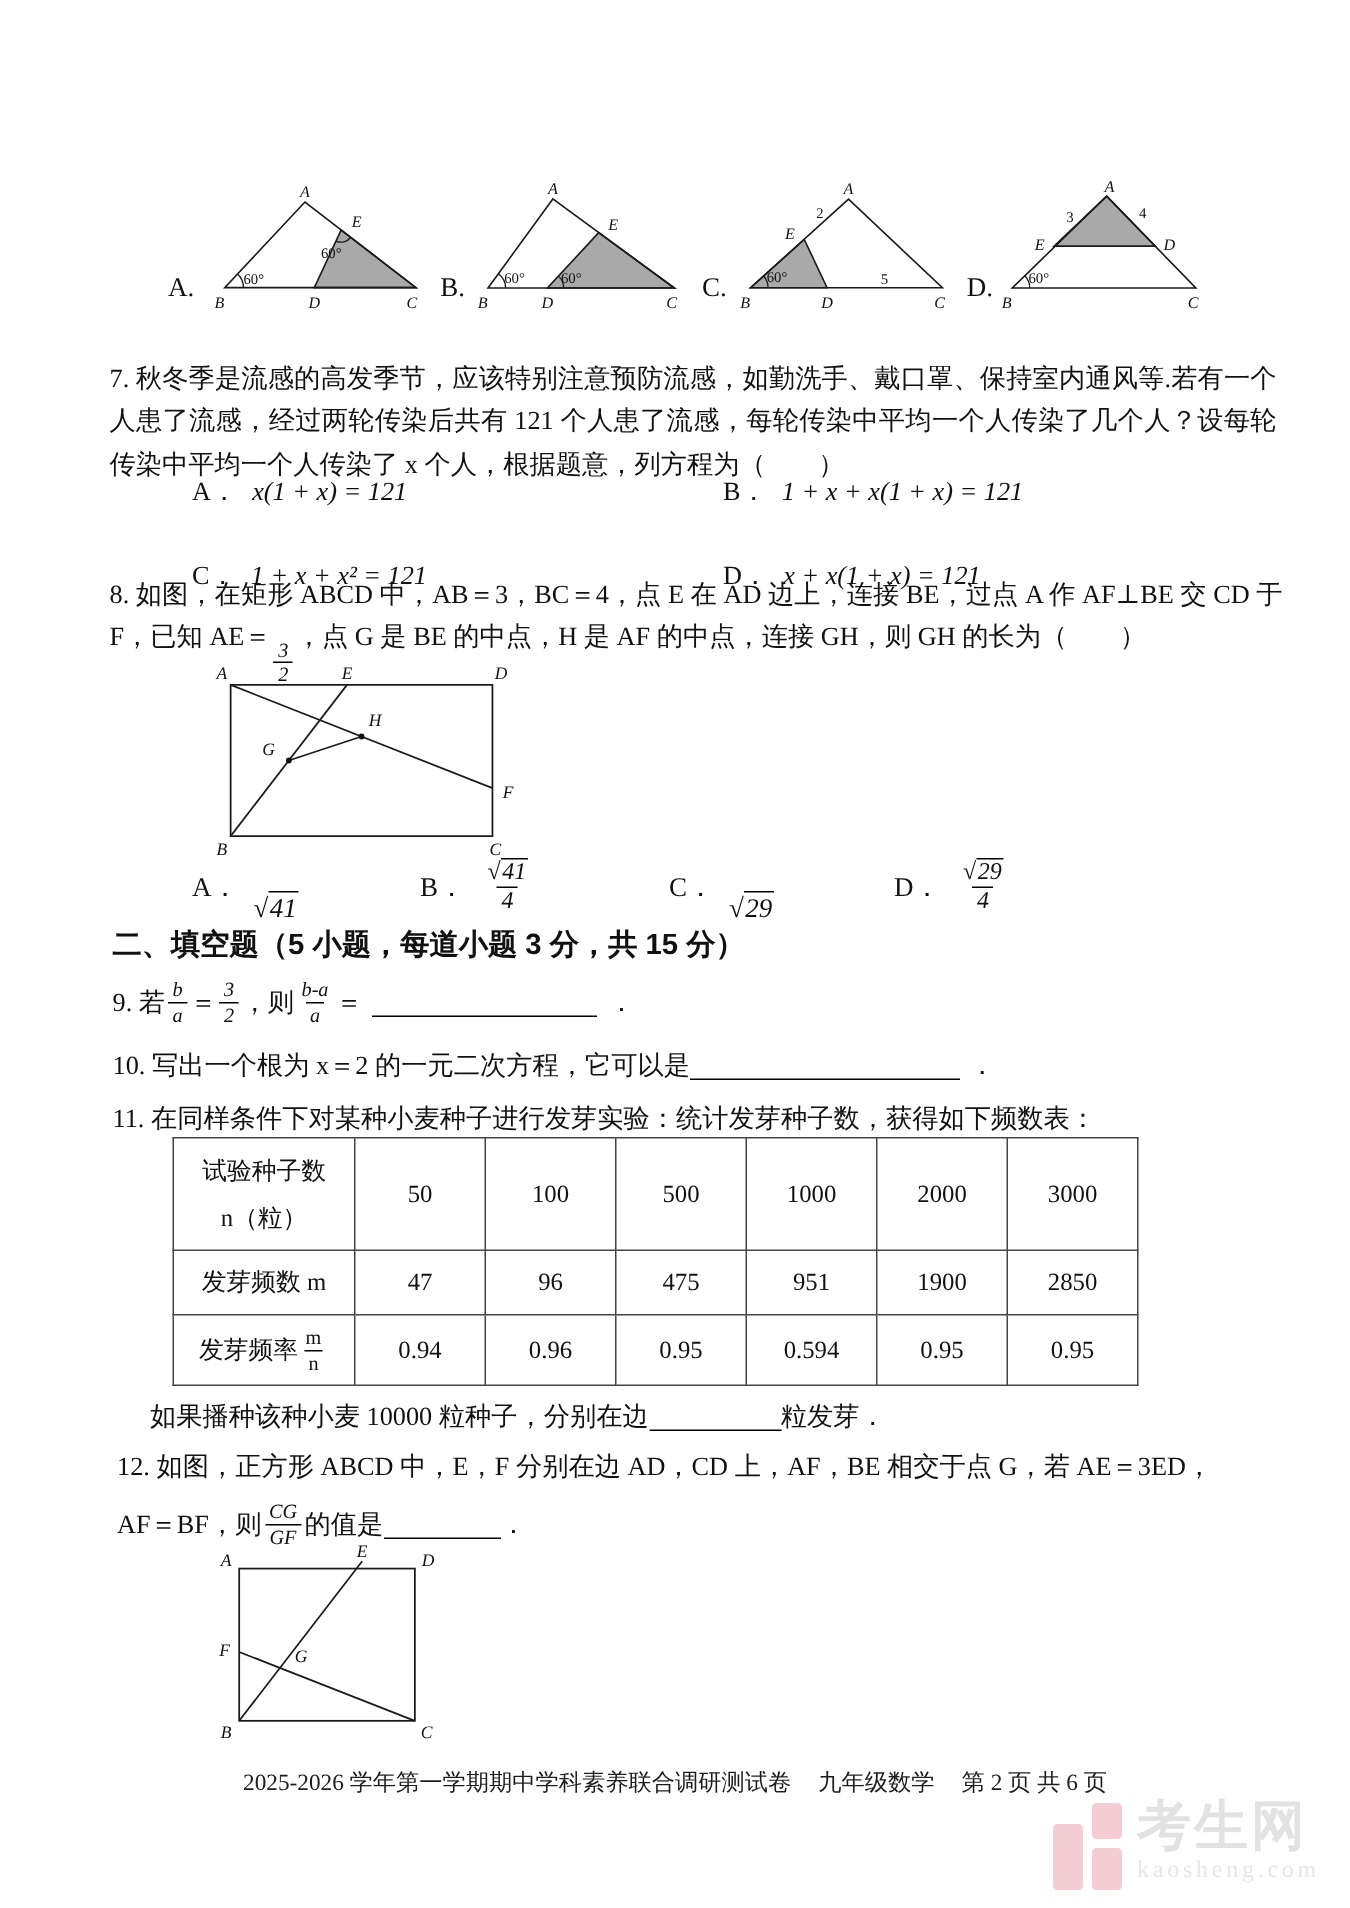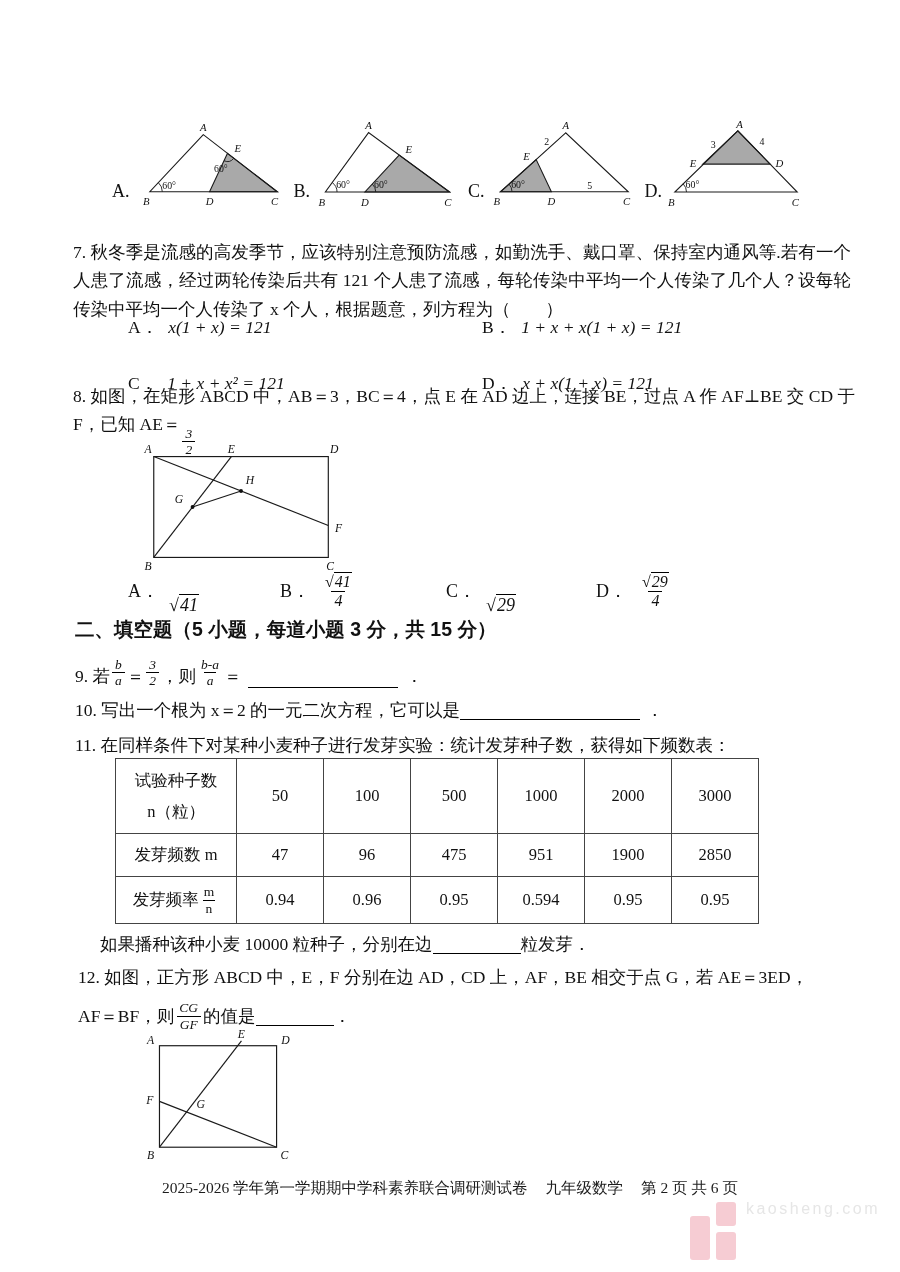--- a/index.html
+++ b/index.html
@@ -49,21 +49,21 @@
   tr.r3 td{height:46px;text-align:center;}
   .lab2line span{display:block;line-height:1.9;}
   .lab-frac{display:inline-flex;align-items:center;}
   
   .footer{width:100%;text-align:center;font-size:15.5px;color:#1c1c1c;}
   .footer span{margin:0 9px;}
   .wm{right:20px;bottom:12px;display:flex;align-items:flex-start;gap:8px;}
   .wm-logo{position:relative;width:48px;height:58px;margin-top:4px;}
   .wm-logo div{position:absolute;border-radius:3px;}
   .wm-brand{font-family:"Liberation Sans",sans-serif;font-weight:bold;font-size:36px;line-height:1.05;letter-spacing:2px;}
-  .wm-domain{font-family:Liberation Sans, sans-serif;font-size:16px;letter-spacing:2.5px;margin-top:2px;}
+  .wm-domain{font-family:Liberation Serif, serif;font-size:16px;letter-spacing:2.5px;margin-top:2px;}
 </style>
 </head>
 <body>
 
 <div class="abs figs">
 
   <div class="figcell">
     <span class="optletter">A.</span>
     <svg width="156" height="90" viewBox="0 0 175 100">
       <polygon class="shade" points="107,37 87,80 163,80"></polygon>
@@ -138,21 +138,21 @@
   <span class="formula"><span class="optlabel">A．</span><span>x(1 + x) = 121</span></span>
   <span class="formula"><span class="optlabel">B．</span><span>1 + x + x(1 + x) = 121</span></span>
   <span class="formula"><span class="optlabel">C．</span><span>1 + x + x² = 121</span></span>
   <span class="formula"><span class="optlabel">D．</span><span>x + x(1 + x) = 121</span></span>
 </div>
 
 <p class="abs para" style="top:382px;left:73px;width:782px;">
   <span>8. 如图，在矩形 ABCD 中，AB＝3，BC＝4，点 E 在 AD 边上，连接 BE，过点 A 作 AF⊥BE 交 CD 于 F，已知 AE＝</span><span class="frac">
       <span class="num">3</span>
       <span class="den">2</span>
-    </span>
+    </span><span>，点 G 是 BE 的中点，H 是 AF 的中点，连接 GH，则 GH 的长为（　　）</span>
 </p>
 
 <svg class="abs" style="top:443px;left:136px;" width="212" height="128" viewBox="0 0 218 132">
   <rect class="shape" x="18" y="14" width="180" height="104"></rect>
   <line class="shape" x1="18" y1="118" x2="98" y2="14"></line>
   <line class="shape" x1="18" y1="14" x2="198" y2="85"></line>
   <line class="shape" x1="58" y1="66" x2="108" y2="49.5"></line>
   <circle cx="58" cy="66" r="2" fill="#111"></circle>
   <circle cx="108" cy="49.5" r="2" fill="#111"></circle>
   <text class="vlabel" x="12" y="10" text-anchor="middle">A</text>
@@ -185,21 +185,21 @@
     <span class="optlabel">D．</span>
     <span class="frac" style="font-size:16px;">
         <span class="num"><span class="sqrt"><span>√</span><span class="rad">29</span></span></span>
         <span class="den">4</span>
       </span>
   </span>
 </div>
 
 <div class="abs sec-head" style="top:616px;left:75px;">二、填空题（5 小题，每道小题 3 分，共 15 分）</div>
 
-<div class="abs inline-row" style="top:648px;left:75px;height:40px;align-items:flex-end;">
+<div class="abs inline-row" style="top:648px;left:75px;height:40px;">
   <span>9. 若</span>
   <span class="frac">
       <span class="num">b</span>
       <span class="den">a</span>
     </span>
   <span>＝</span>
   <span class="frac">
       <span class="num">3</span>
       <span class="den">2</span>
     </span>
@@ -299,15 +299,16 @@
   <span>2025-2026 学年第一学期期中学科素养联合调研测试卷</span><span>九年级数学</span><span>第 2 页 共 6 页</span>
 </div>
 
 <div class="abs wm">
   <div class="wm-logo">
     <div style="left:0;top:14px;width:20px;height:44px;background:#f6ccd3;"></div>
     <div style="left:26px;top:0;width:20px;height:24px;background:#f6ccd3;"></div>
     <div style="left:26px;top:30px;width:20px;height:28px;background:#f6ccd3;"></div>
   </div>
   <div class="wm-text">
+    <div class="wm-brand" style="color:#e2e2e2;">考生网</div>
     <div class="wm-domain" style="color:#e6e6e6;">kaosheng.com</div>
   </div>
 </div>
 
 </body></html>

